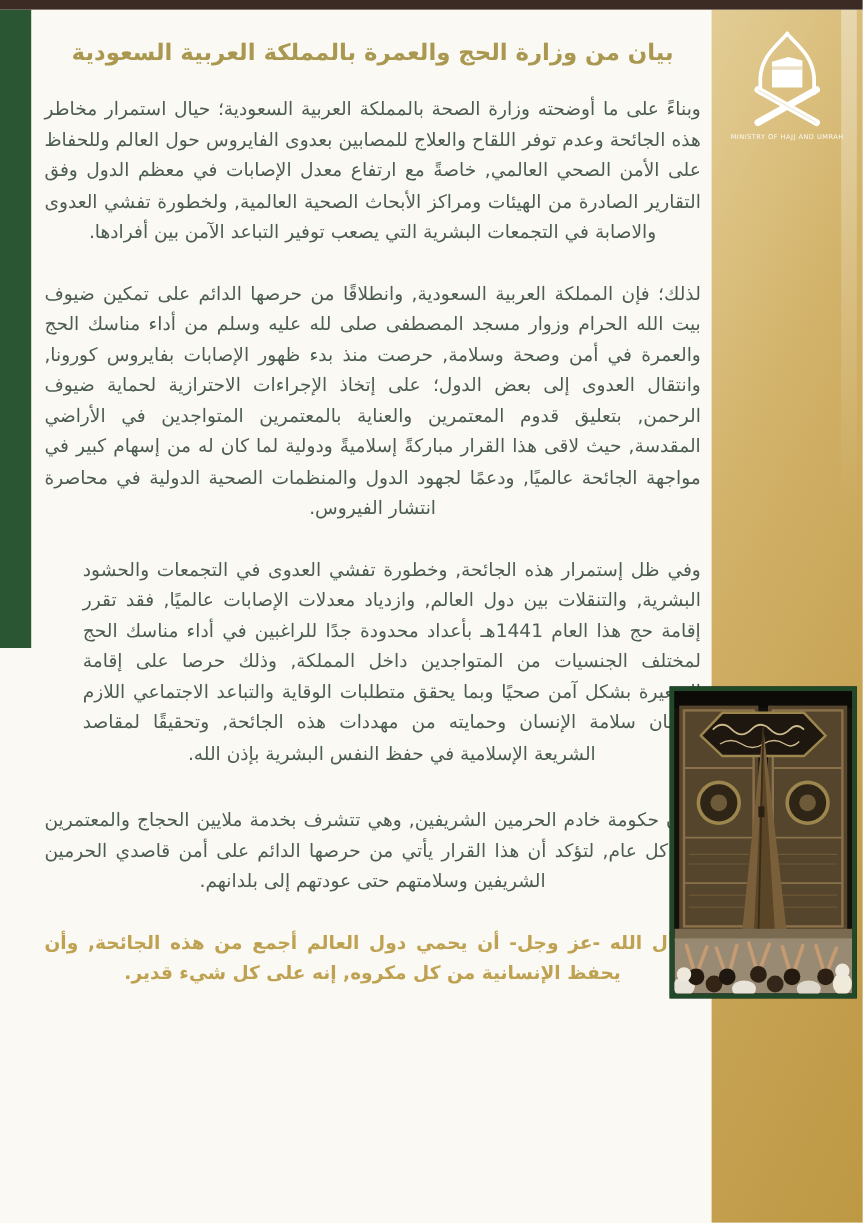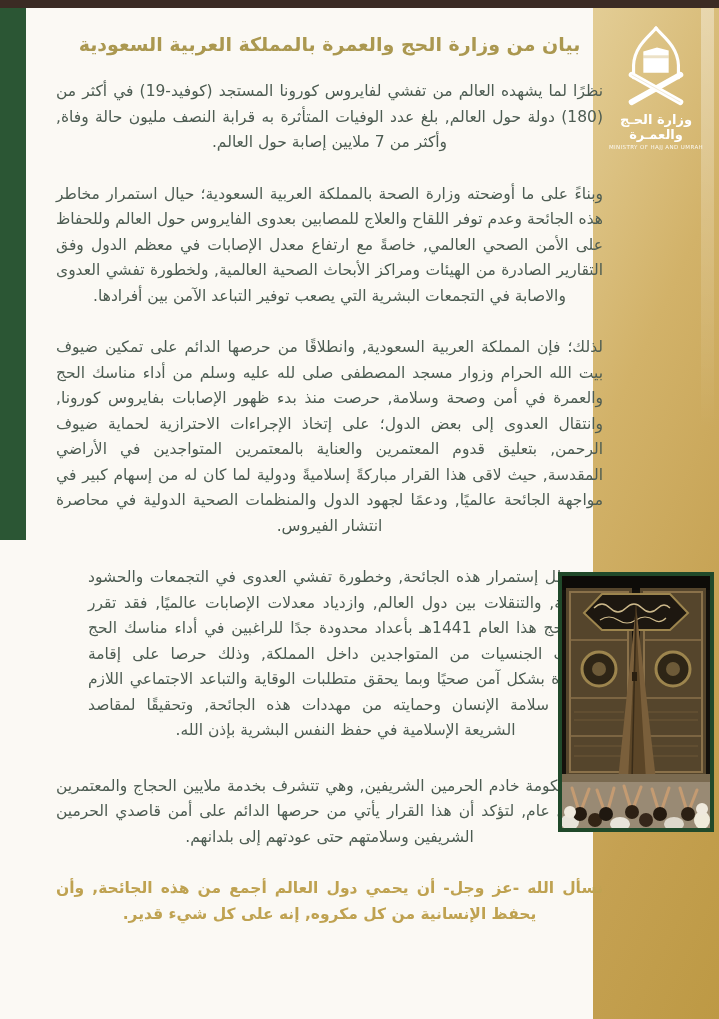--- a/index.html
+++ b/index.html
@@ -34,21 +34,21 @@
   }
   .logo {
     position: absolute; top: 16px; left: 50%;
     transform: translateX(-50%);
     width: 120px; text-align: center; color: #ffffff;
   }
   .logo svg { display: block; margin: 0 auto; }
   .logo-ar { font-size: 13px; font-weight: bold; margin-top: 2px; direction: rtl; }
   .logo-en { font-size: 5.5px; letter-spacing: 0.4px; margin-top: 2px; opacity: 0.9; direction: ltr; }
   .content {
-    position: absolute; top: 8px; right: 116px;
+    position: absolute; top: 8px; right: 135px;
     width: 547px; direction: rtl; z-index: 3;
   }
   .doc-title {
     margin: 22px 0 21px 0;
     text-align: center;
     color: #ab9850;
     font-size: 19px; font-weight: bold;
     line-height: 28px;
   }
   .para {
@@ -86,28 +86,26 @@
         <path d="M40,4 C46,12 62,22 63,42 L63,55" stroke="#ffffff" stroke-width="3.2" stroke-linecap="round" fill="none"></path>
 
         <path d="M27,28 L41,24 L53,27 L53,50 L27,50 Z" fill="#ffffff"></path>
         <rect x="27" y="32" width="26" height="3" fill="#c9a85c" opacity="0.35"></rect>
 
         <path d="M15,52 L65,80" stroke="#ffffff" stroke-width="6" stroke-linecap="round"></path>
         <path d="M65,52 L15,80" stroke="#ffffff" stroke-width="6" stroke-linecap="round"></path>
         <path d="M15,52 L65,80" stroke="#c9a85c" stroke-width="1" opacity="0.25"></path>
       </svg>
     </span>
-    <div class="logo-ar">وزارة الحـج والعمـرة</div>
     <div class="logo-en">MINISTRY OF HAJJ AND UMRAH</div>
   </div>
 </div>
 
 <div class="content">
   <h1 class="doc-title">بيان من وزارة الحج والعمرة بالمملكة العربية السعودية</h1>
-  <p class="para">نظرًا لما يشهده العالم من تفشي لفايروس كورونا المستجد (كوفيد-19) في أكثر من (180) دولة حول العالم, بلغ عدد الوفيات المتأثرة به قرابة النصف مليون حالة وفاة, وأكثر من 7 ملايين إصابة حول العالم.</p>
   <p class="para">وبناءً على ما أوضحته وزارة الصحة بالمملكة العربية السعودية؛ حيال استمرار مخاطر هذه الجائحة وعدم توفر اللقاح والعلاج للمصابين بعدوى الفايروس حول العالم وللحفاظ على الأمن الصحي العالمي, خاصةً مع ارتفاع معدل الإصابات في معظم الدول وفق التقارير الصادرة من الهيئات ومراكز الأبحاث الصحية العالمية, ولخطورة تفشي العدوى والاصابة في التجمعات البشرية التي يصعب توفير التباعد الآمن بين أفرادها.</p>
   <p class="para">لذلك؛ فإن المملكة العربية السعودية, وانطلاقًا من حرصها الدائم على تمكين ضيوف بيت الله الحرام وزوار مسجد المصطفى صلى لله عليه وسلم من أداء مناسك الحج والعمرة في أمن وصحة وسلامة, حرصت منذ بدء ظهور الإصابات بفايروس كورونا, وانتقال العدوى إلى بعض الدول؛ على إتخاذ الإجراءات الاحترازية لحماية ضيوف الرحمن, بتعليق قدوم المعتمرين والعناية بالمعتمرين المتواجدين في الأراضي المقدسة, حيث لاقى هذا القرار مباركةً إسلاميةً ودولية لما كان له من إسهام كبير في مواجهة الجائحة عالميًا, ودعمًا لجهود الدول والمنظمات الصحية الدولية في محاصرة انتشار الفيروس.</p>
   <p class="para wrap-para">وفي ظل إستمرار هذه الجائحة, وخطورة تفشي العدوى في التجمعات والحشود البشرية, والتنقلات بين دول العالم, وازدياد معدلات الإصابات عالميًا, فقد تقرر إقامة حج هذا العام 1441هـ بأعداد محدودة جدًا للراغبين في أداء مناسك الحج لمختلف الجنسيات من المتواجدين داخل المملكة, وذلك حرصا على إقامة الشعيرة بشكل آمن صحيًا وبما يحقق متطلبات الوقاية والتباعد الاجتماعي اللازم لضمان سلامة الإنسان وحمايته من مهددات هذه الجائحة, وتحقيقًا لمقاصد الشريعة الإسلامية في حفظ النفس البشرية بإذن الله.</p>
   <p class="para">و إن حكومة خادم الحرمين الشريفين, وهي تتشرف بخدمة ملايين الحجاج والمعتمرين في كل عام, لتؤكد أن هذا القرار يأتي من حرصها الدائم على أمن قاصدي الحرمين الشريفين وسلامتهم حتى عودتهم إلى بلدانهم.</p>
   <p class="para dua">نسأل الله -عز وجل- أن يحمي دول العالم أجمع من هذه الجائحة, وأن يحفظ الإنسانية من كل مكروه, إنه على كل شيء قدير.</p>
 </div>
 
 <figure class="kaaba">
   <svg width="148" height="252" viewBox="0 0 148 252">
     <rect width="148" height="252" fill="#14110c"></rect>

